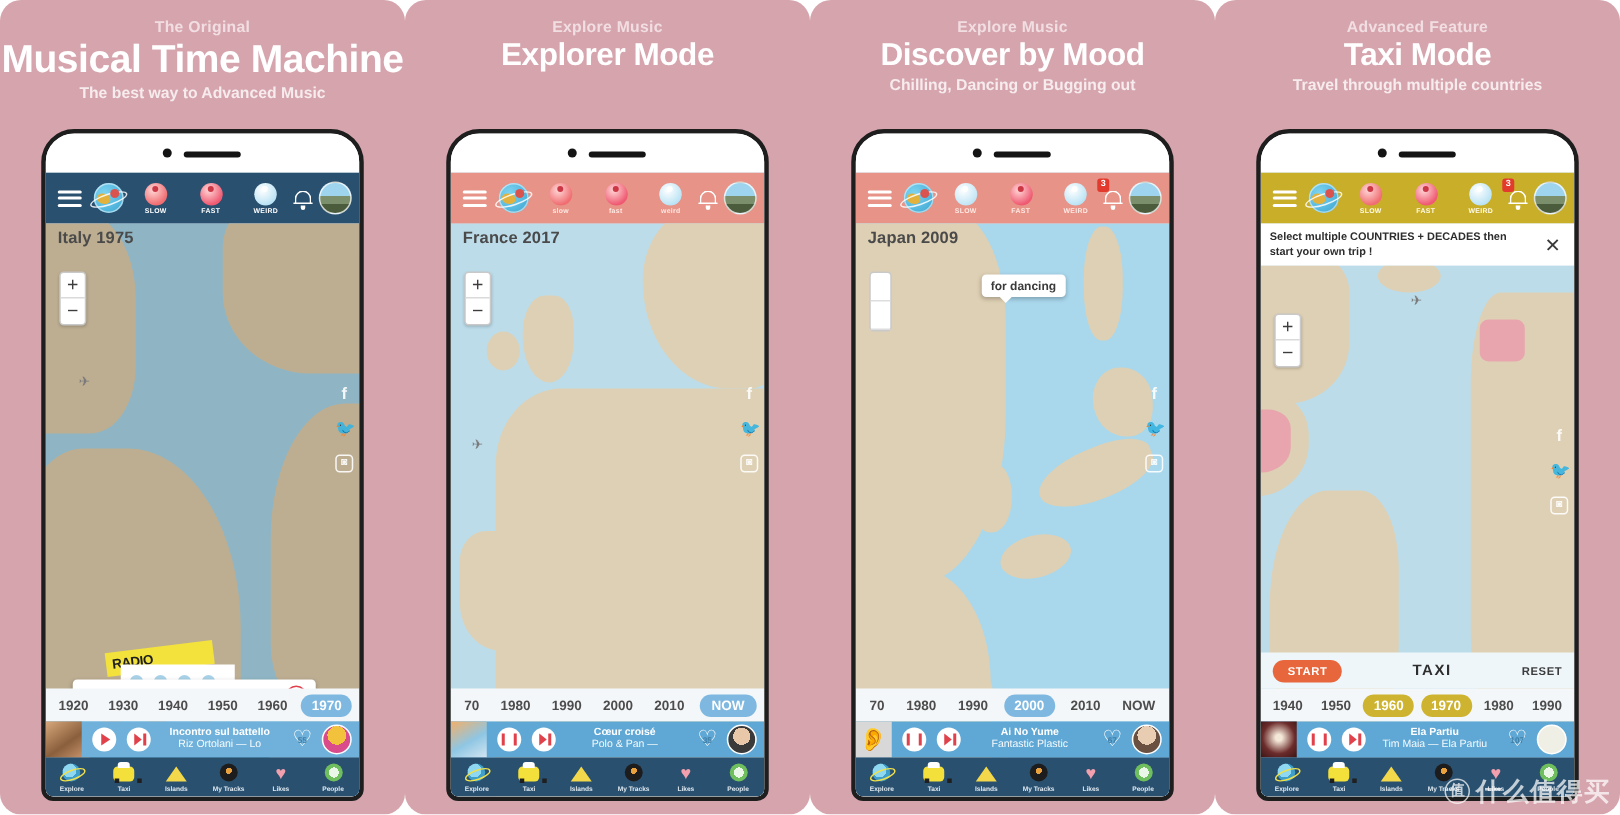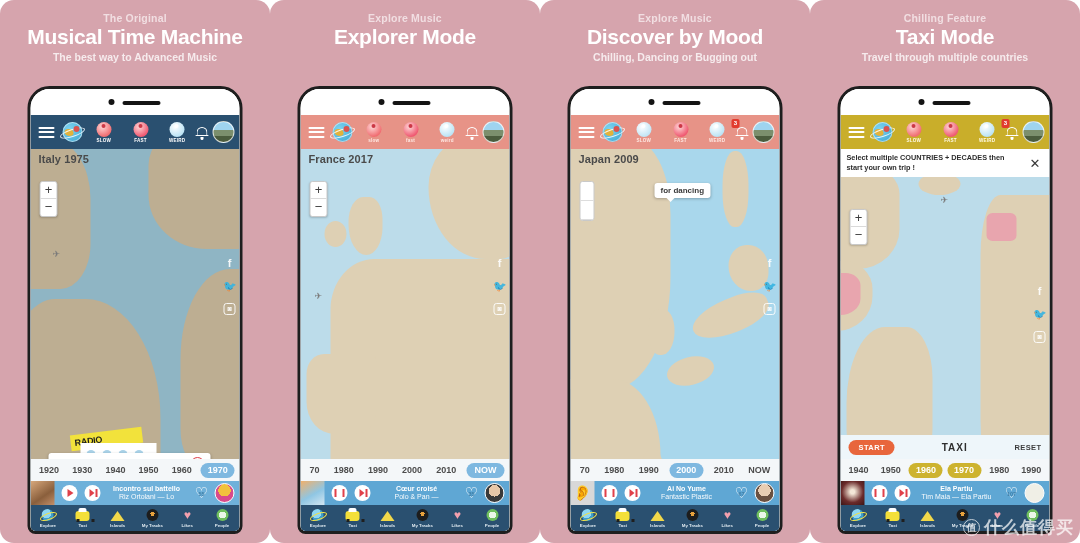--- a/index.html
+++ b/index.html
@@ -24,21 +24,21 @@
   
   .head { text-align: center; padding-top: 12px; color: #ffffff; }
   .head .kicker {
     font-size: 10.5px; font-weight: bold; letter-spacing: .2px;
     color: #f3e2e5; opacity: .95;
   }
   .head .title {
     font-size: 21px; font-weight: bold; letter-spacing: -.3px;
     margin: 2px 0 3px; line-height: 1.05; white-space: nowrap;
   }
-  .panel.p1 .head .title { font-size: 21px; }
+  .panel.p1 .head .title { font-size: 26px; }
   .panel.p4 .head .title { font-size: 21px; }
   .head .sub { font-size: 10.5px; font-weight: bold; color: #f6ebed; }
 
   
   .phone {
     position: absolute; left: 50%; transform: translateX(-50%);
     top: 86px; width: 215px; height: 448px;
     background: #ffffff;
     border: 3px solid #1e1e1e;
     border-radius: 22px 22px 8px 8px;
@@ -750,21 +750,21 @@
             <div class="tl">People</div>
           </div>
         </div>
 
       </div>
     </div>
   </div>
 
   <div class="panel p4">
     <div class="head">
-      <div class="kicker">Chilling Feature</div>
+      <div class="kicker">Advanced Feature</div>
       <div class="title">Taxi Mode</div>
       <div class="sub">Travel through multiple countries</div>
     </div>
 
     <div class="phone">
       <div class="phone-top">
         <div class="cam"></div>
         <div class="speaker"></div>
       </div>
       <div class="screen">

